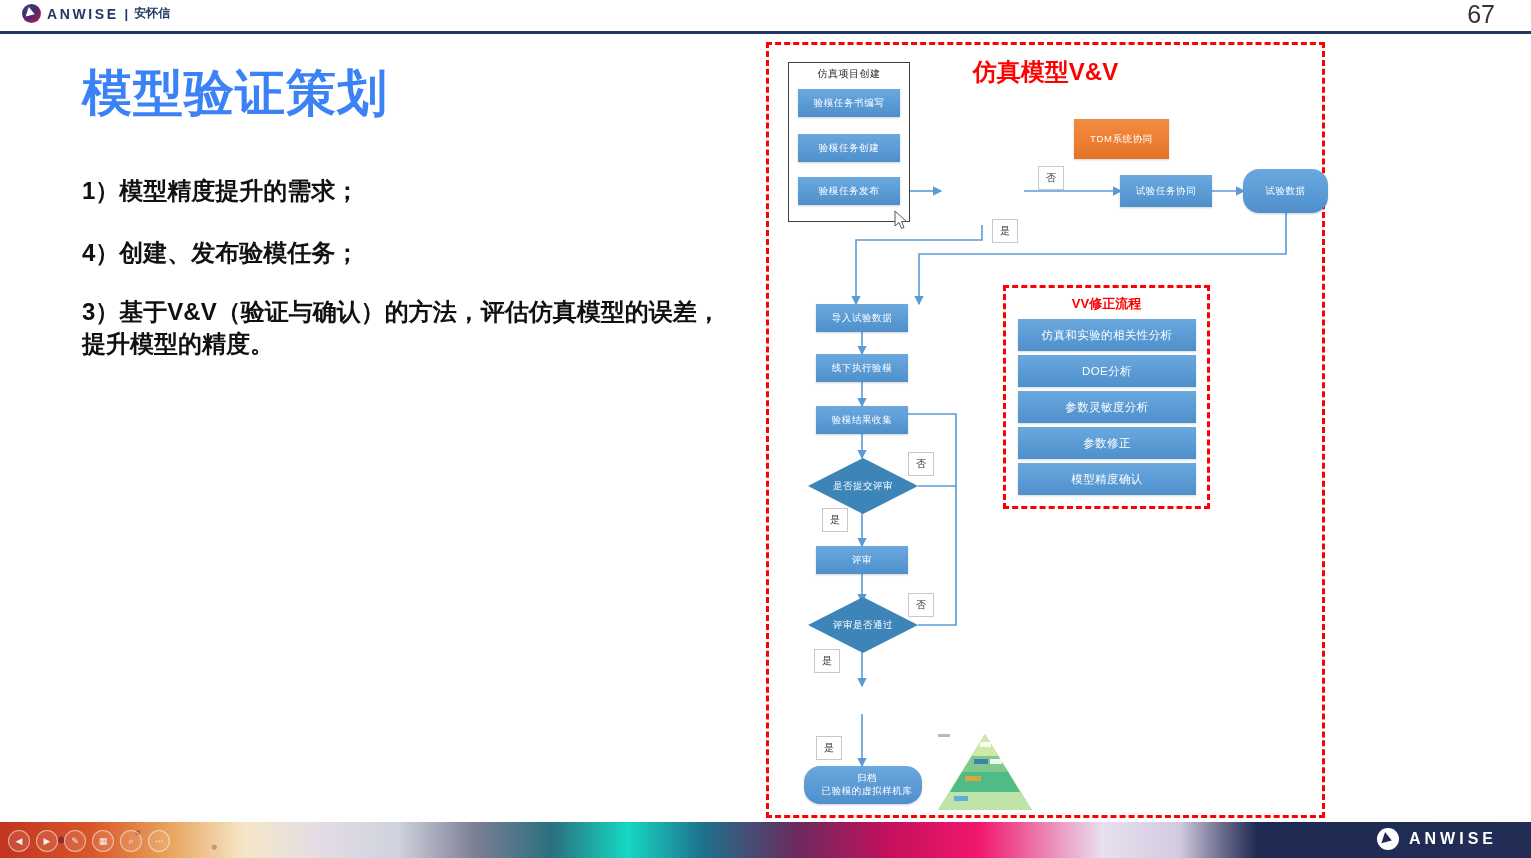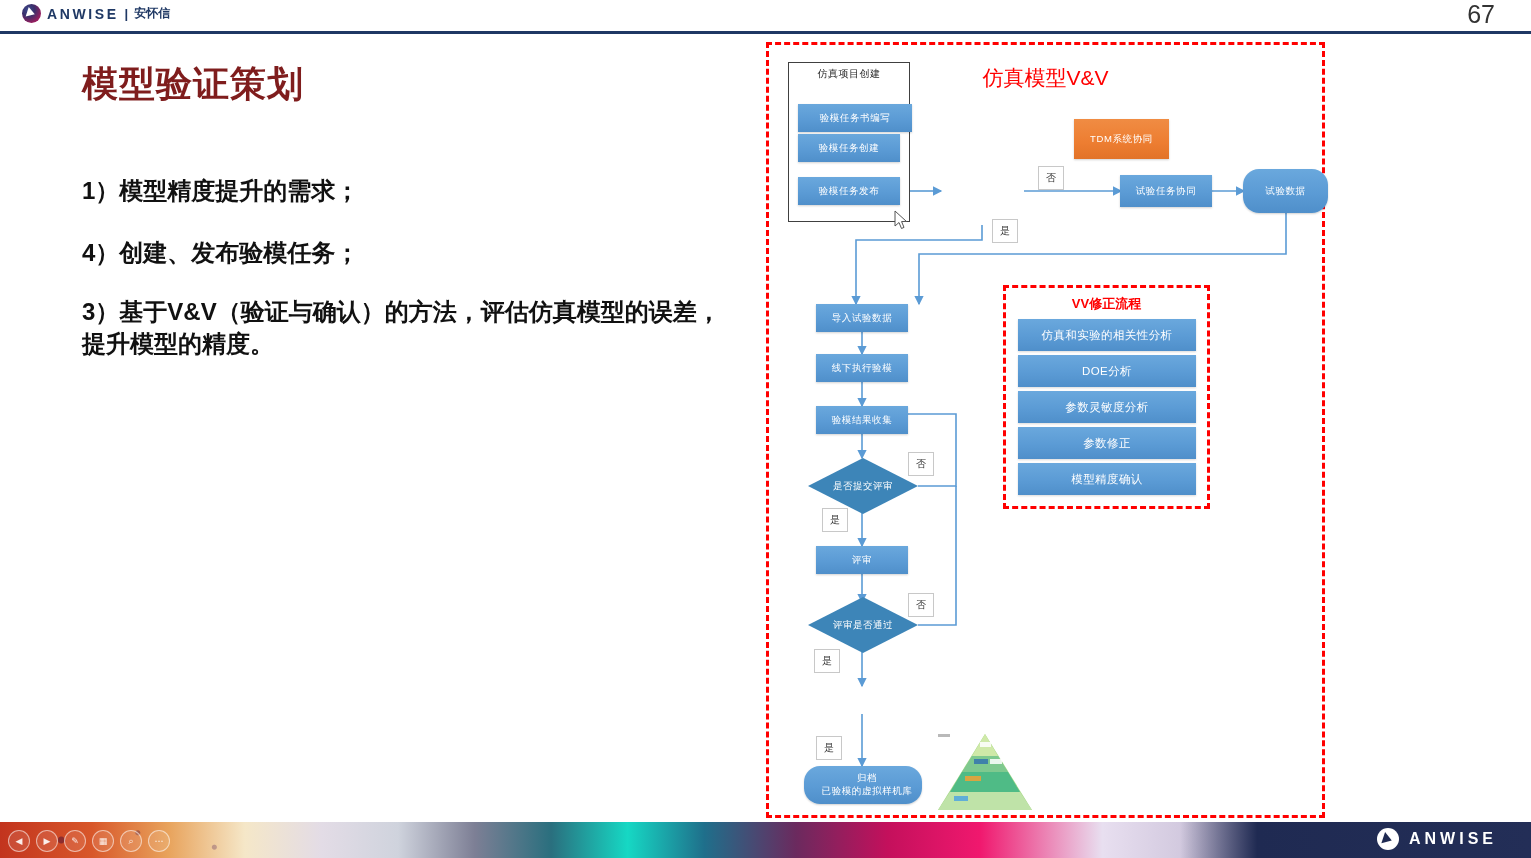--- a/index.html
+++ b/index.html
@@ -45,21 +45,21 @@
     font-size:12px;font-weight:bold;color:#1f3864;letter-spacing:0px;
   }
   #page-number{
     position:absolute;right:36px;top:0px;
     font-size:25px;color:#333333;
   }
 
   
   #slide-title{
     position:absolute;left:82px;top:60px;
-    font-size:36px;font-weight:bold;color:#7f1d1d;
+    font-size:50px;font-weight:bold;color:#3b82f6;
     letter-spacing:1px;
   }
   .bullet{
     position:absolute;left:82px;
     font-size:24px;font-weight:bold;color:#111111;
     line-height:1.34;
     width:660px;
   }
   #bullet-1{top:175px;}
   #bullet-2{top:237px;}
@@ -68,23 +68,23 @@
   
   #diagram{
     position:absolute;left:766px;top:42px;width:559px;height:776px;
   }
   #diagram-frame{
     position:absolute;left:0;top:0;width:100%;height:100%;
     border:3px dashed #ff0000;
     box-sizing:border-box;
   }
   #diagram-title{
-    position:absolute;left:0;right:0;top:22px;
+    position:absolute;left:0;right:0;top:14px;
     text-align:center;
-    font-size:21px;color:#ff0000;font-weight:normal;
+    font-size:24px;color:#ff0000;font-weight:bold;
   }
 
   
   .node{
     position:absolute;box-sizing:border-box;
     display:flex;align-items:center;justify-content:center;
     text-align:center;
     color:#ffffff;
     font-size:9.5px;
     letter-spacing:0.6px;
@@ -260,21 +260,21 @@
 
       <path d="M152,444 L190,444 L190,372 L126,372" marker-end="url(#ah)"></path>
 
       <path d="M152,583 L190,583 L190,444"></path>
     </g>
   </svg>
 
   <div id="group-box"></div>
   <div id="group-box-title">仿真项目创建</div>
 
-  <div class="node" style="left:32px;top:62px;width:114px;height:28px;">验模任务书编写</div>
+  <div class="node" style="left:32px;top:47px;width:102px;height:28px;">验模任务书编写</div>
   <div class="node" style="left:32px;top:92px;width:102px;height:28px;">验模任务创建</div>
   <div class="node" style="left:32px;top:135px;width:102px;height:28px;">验模任务发布</div>
 
 
   <div class="node orange" style="left:308px;top:77px;width:95px;height:40px;">TDM系统协同</div>
   <div class="node" style="left:354px;top:133px;width:92px;height:32px;">试验任务协同</div>
   <div class="node rounded" style="left:477px;top:127px;width:85px;height:44px;">试验数据</div>
 
   <div class="node" style="left:50px;top:262px;width:92px;height:28px;">导入试验数据</div>
   <div class="node" style="left:50px;top:312px;width:92px;height:28px;">线下执行验模</div>

